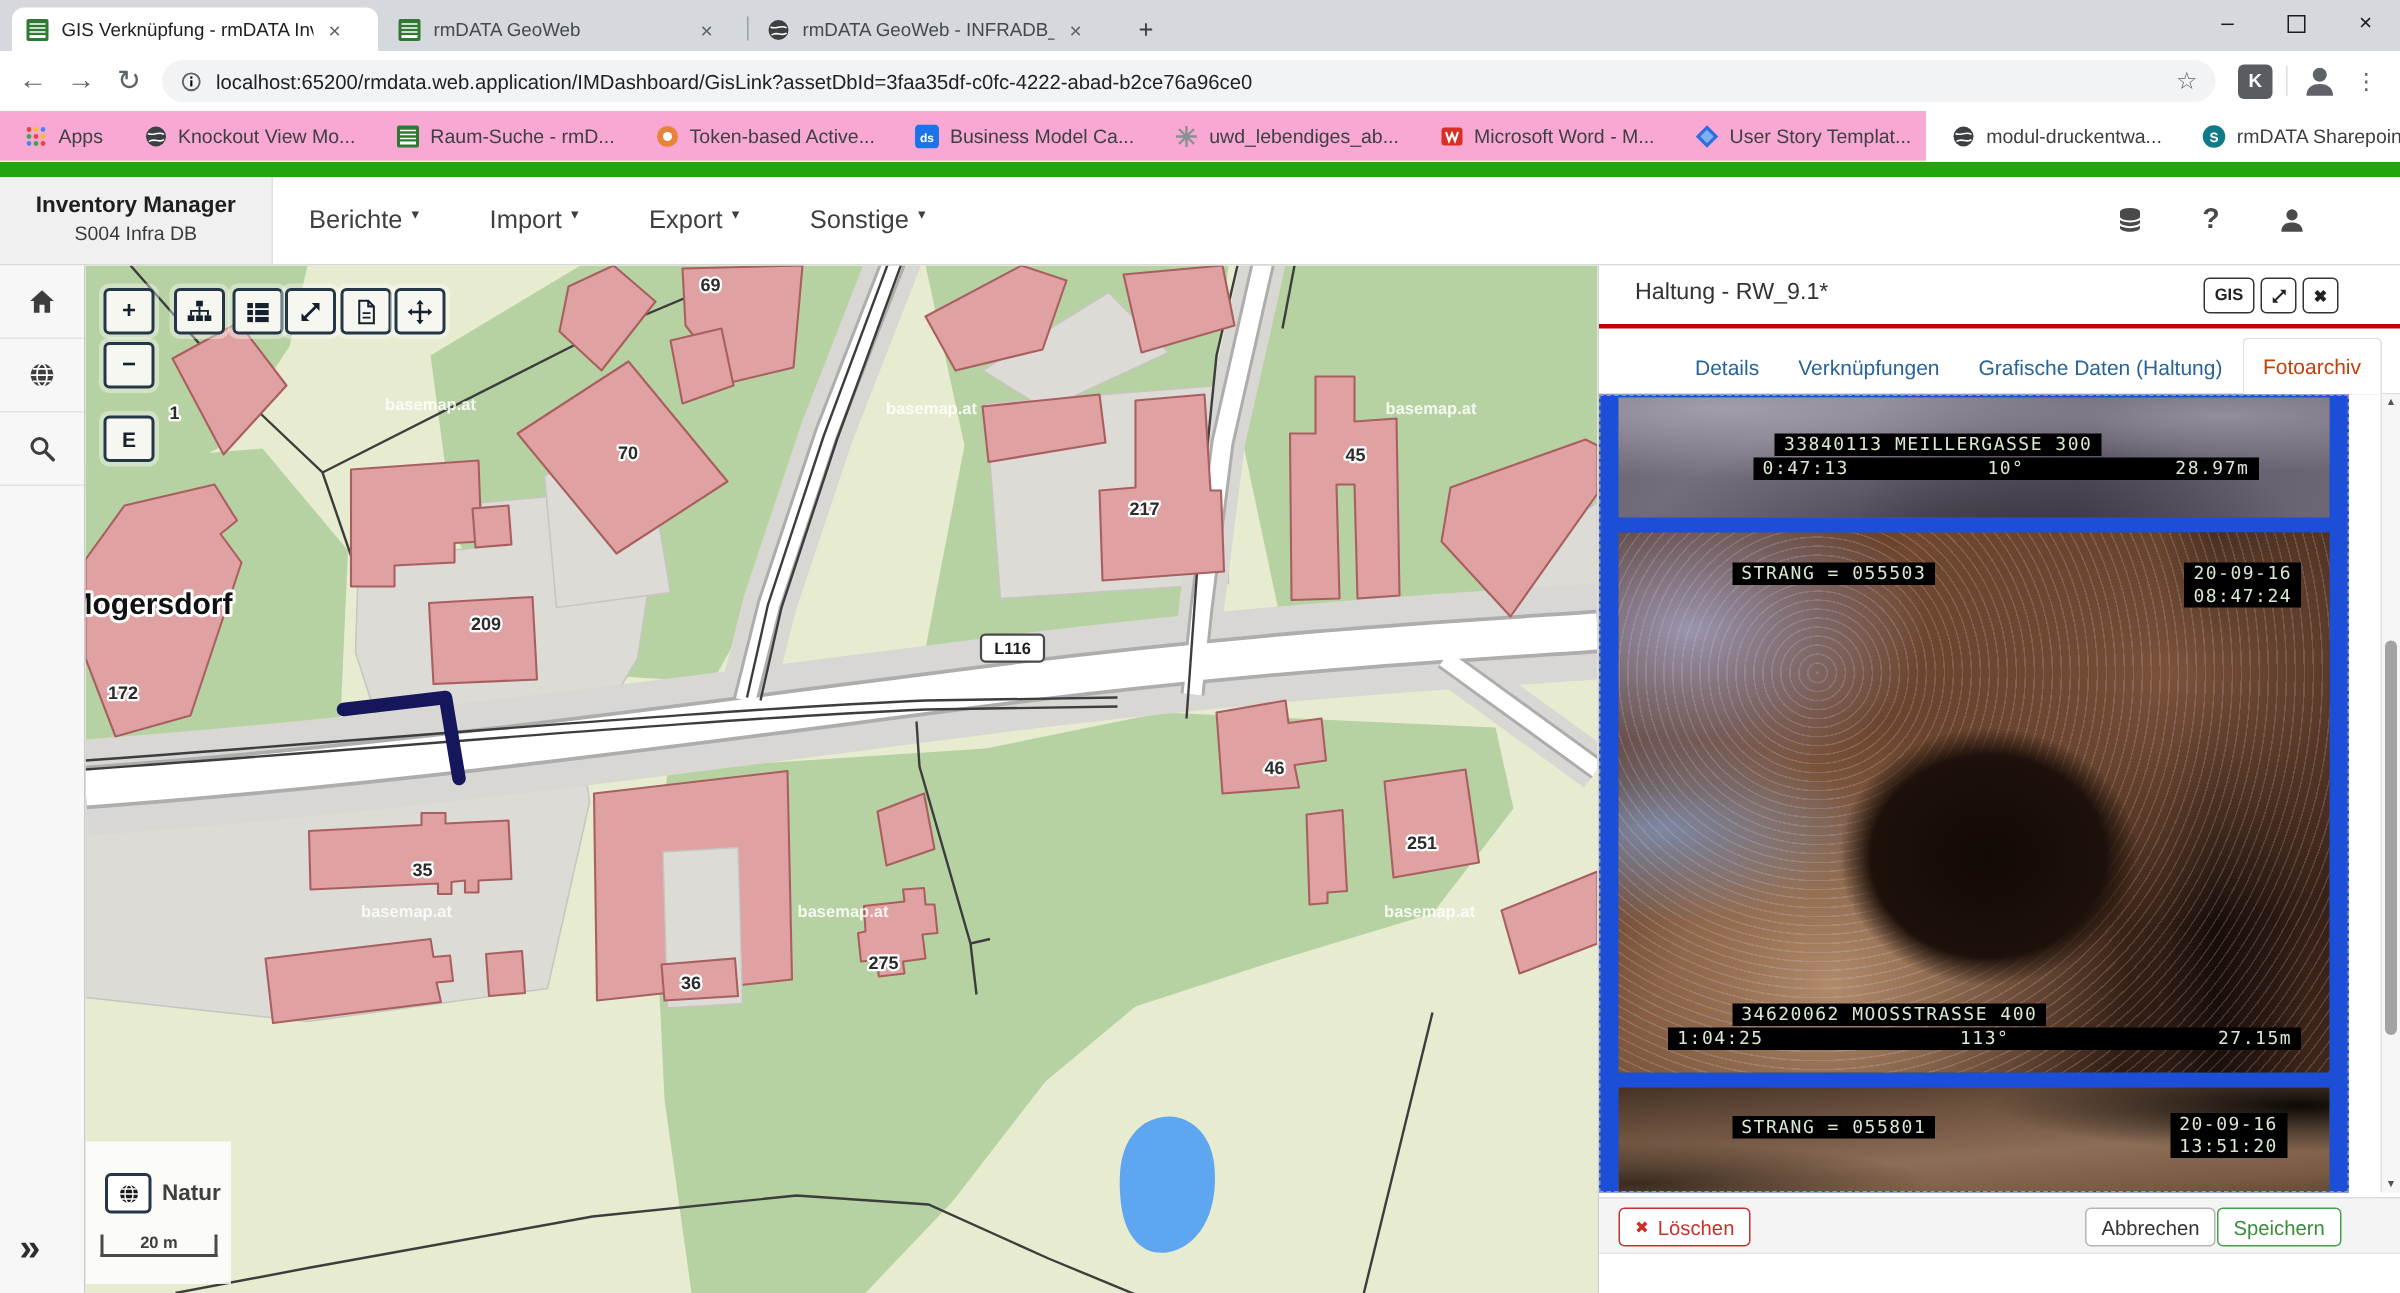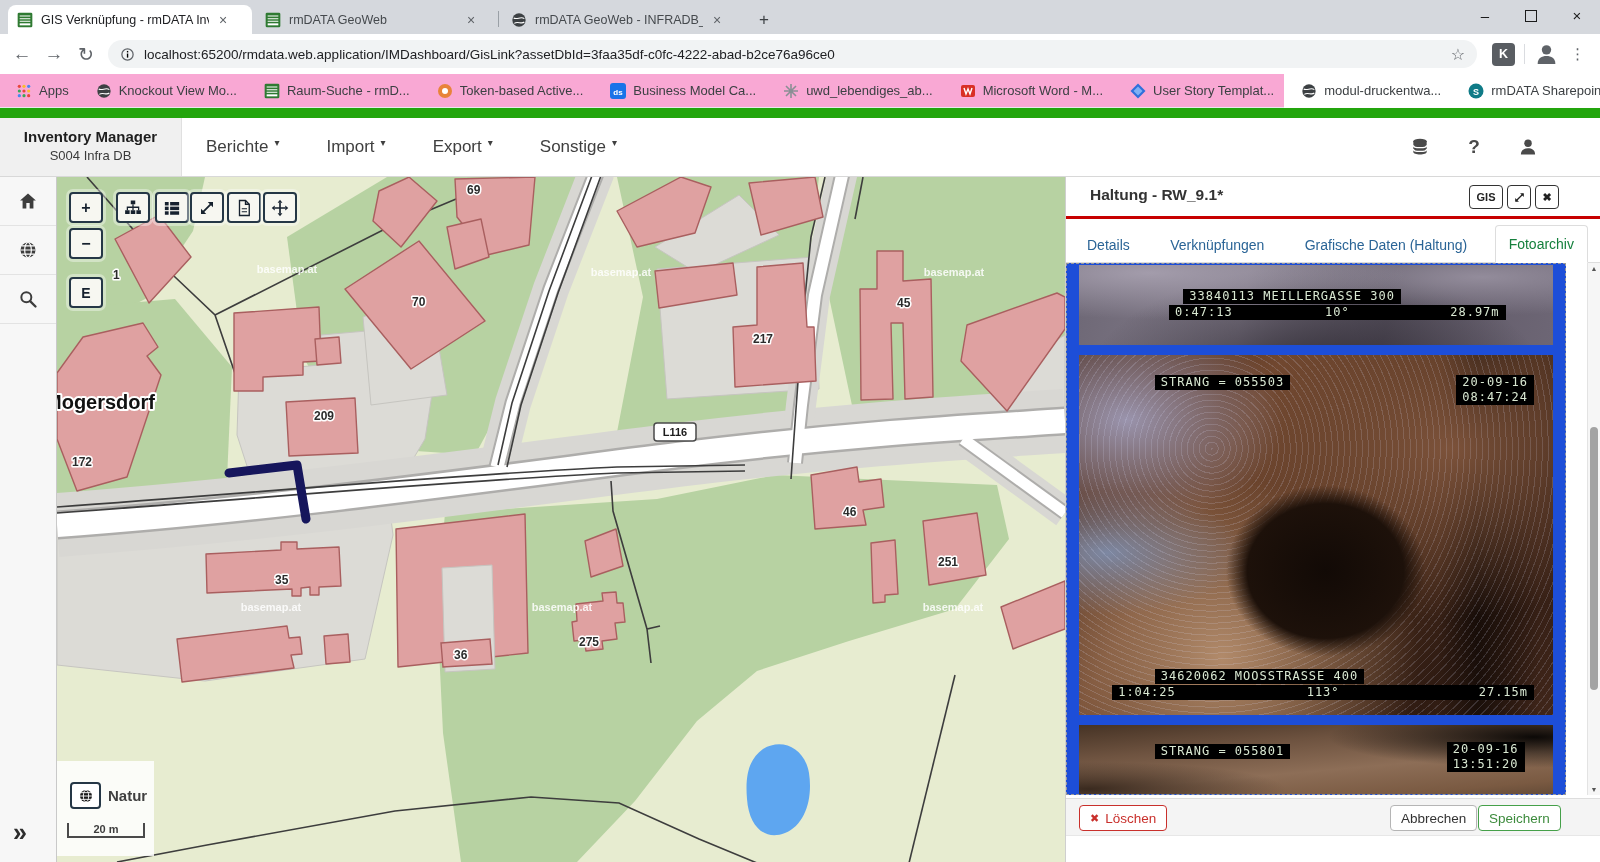--- a/index.html
+++ b/index.html
@@ -73,28 +73,28 @@
              border-radius:4px;box-sizing:border-box;display:flex;align-items:center;justify-content:center;color:#1a1a1a}
   .globe-btn svg{width:16px;height:16px}
   .basemap-label{position:absolute;left:51px;top:26px;font-size:15px;font-weight:bold;color:#3f3f3f}
   .scalebar{position:absolute;left:10px;top:62px;width:78px;height:15px;border-left:2px solid #4a4a4a;
             border-right:2px solid #4a4a4a;border-bottom:2px solid #4a4a4a;text-align:center;
             font-size:11px;font-weight:bold;color:#3e3e3e;line-height:13px;box-sizing:border-box}
 
   
   #panel{position:absolute;left:1065px;top:177px;width:535px;height:685px;background:#fff;
          border-left:1px solid #cfcfcf;box-sizing:border-box}
-  .p-title{position:absolute;left:24px;top:9px;font-size:15.5px;font-weight:bold;color:#333}
+  .p-title{position:absolute;left:24px;top:9px;font-size:15.5px;font-weight:normal;color:#333}
   .ph-btn{position:absolute;top:8px;height:24px;border:1.5px solid #333;border-radius:4px;background:#fff;
           color:#222;display:flex;align-items:center;justify-content:center;box-sizing:border-box}
   .p-redline{position:absolute;left:0;top:39px;width:100%;border-top:3px solid #c70000}
   .p-tabs{position:absolute;left:0;top:42px;width:100%;height:44px;display:flex;align-items:flex-end;
-          justify-content:space-between;padding:0 12px 0 8px;box-sizing:border-box;border-bottom:1px solid #ddd}
+          justify-content:flex-end;padding:0 12px 0 8px;box-sizing:border-box;border-bottom:1px solid #ddd}
   .p-tab{padding:10px 13px;font-size:14px;color:#2a6496;margin-bottom:-1px;white-space:nowrap}
-  .p-tab.active{background:#fff;border:1px solid #ddd;border-bottom-color:#fff;border-radius:4px 4px 0 0;color:#15803d}
+  .p-tab.active{background:#fff;border:1px solid #ddd;border-bottom-color:#fff;border-radius:4px 4px 0 0;color:#c2410c}
   .p-list{position:absolute;left:0;top:86px;width:500px;height:532px;border:1px dashed #999;
           box-sizing:border-box;overflow:hidden;background:#1d4ed8}
   .photo{margin:0 auto;width:474px;position:relative;overflow:hidden}
   .obar{position:absolute;background:#000;color:#d9e8d2;font-family:"DejaVu Sans Mono",monospace;
         font-size:12px;line-height:15px;padding:0 6px;white-space:nowrap;letter-spacing:1px}
   .obar-flex{display:flex;box-sizing:border-box}
   .obar-flex span{flex:1}
   .obar-flex .mid{text-align:center}
   .obar-flex .right{text-align:right}
   #photo1{height:80px;margin-top:1px;

